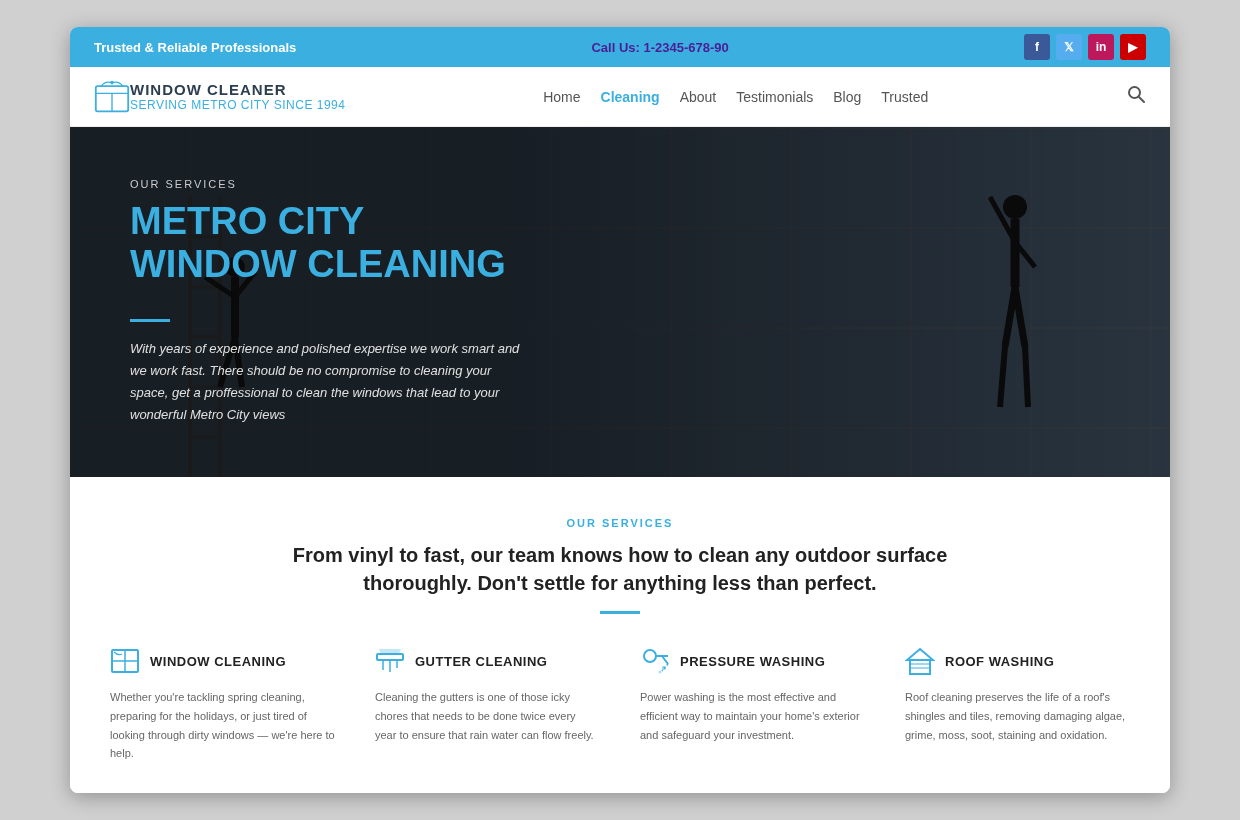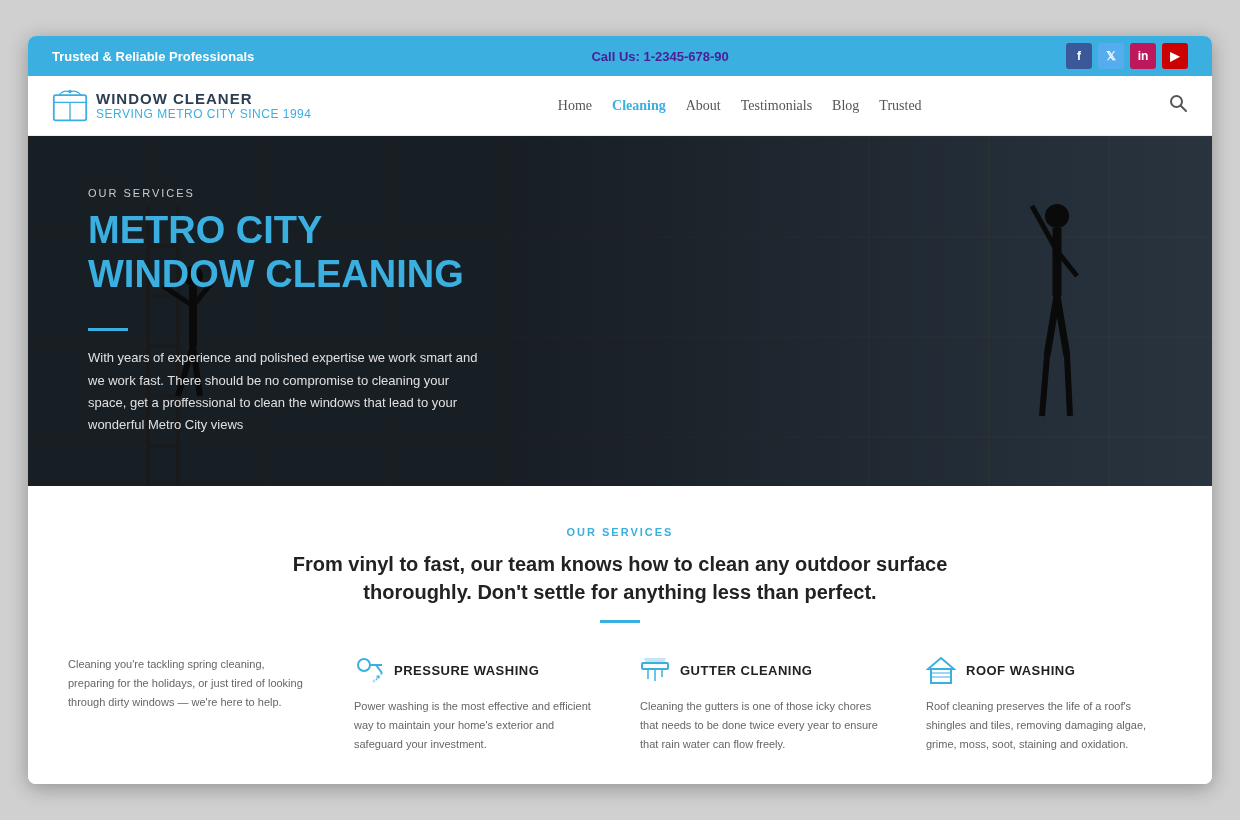--- a/index.html
+++ b/index.html
@@ -5,21 +5,21 @@
     * { margin: 0; padding: 0; box-sizing: border-box; }
     body {
       background: #d0d0d0;
       display: flex;
       justify-content: center;
       align-items: center;
       min-height: 100vh;
       font-family: Arial, sans-serif;
     }
     .browser-window {
-      width: 1184px;
+      width: 1100px;
       background: #fff;
       border-radius: 8px;
       overflow: hidden;
       box-shadow: 0 4px 20px rgba(0,0,0,0.3);
     }
 
     
     .top-bar {
       background: #3aafe0;
       display: flex;
@@ -65,21 +65,20 @@
       background: #fff;
       display: flex;
       align-items: center;
       padding: 10px 24px;
       border-bottom: 1px solid #eee;
       height: 60px;
     }
     .logo-area {
       display: flex;
       align-items: center;
-      gap: 8px;
       min-width: 220px;
     }
     .logo-icon {
       width: 36px;
       height: 36px;
     }
     .logo-text-area {
       display: flex;
       flex-direction: column;
     }
@@ -94,21 +93,20 @@
       color: #3aafe0;
       letter-spacing: 0.5px;
       text-transform: uppercase;
     }
     .nav-links {
       display: flex;
       gap: 20px;
       align-items: center;
       flex: 1;
       justify-content: center;
-      font-family: Liberation Serif, serif;
     }
     .nav-link {
       font-size: 14px;
       color: #555;
       text-decoration: none;
       cursor: pointer;
     }
     .nav-link.active {
       color: #3aafe0;
       font-weight: bold;
@@ -177,20 +175,21 @@
     .hero-divider {
       width: 40px;
       height: 3px;
       background: #3aafe0;
       margin-bottom: 16px;
     }
     .hero-description {
       font-size: 13px;
       color: #e0e0e0;
       line-height: 1.7;
+      font-style: italic;
     }
 
     
     .services-section {
       background: #fff;
       padding: 40px 30px 30px;
       text-align: center;
     }
     .services-pretitle {
       font-size: 11px;
@@ -338,55 +337,64 @@
     </div>
   </div>
 
   <div class="services-section">
     <div class="services-pretitle">OUR SERVICES</div>
     <div class="services-title">From vinyl to fast, our team knows how to clean any outdoor surface thoroughly. Don't settle for anything less than perfect.</div>
     <div class="services-divider"></div>
     <div class="services-grid">
 
       <div class="service-card">
-        <div class="service-description">Cleaning you're tackling spring cleaning, preparing for the holidays, or just tired of looking through dirty windows — we're here to help.</div>
+        <div class="service-card-header">
+          <svg class="service-icon" viewBox="0 0 30 30" xmlns="http://www.w3.org/2000/svg">
+            <rect x="2" y="4" width="26" height="22" rx="1" fill="none" stroke="#3aafe0" stroke-width="2"></rect>
+            <line x1="2" y1="15" x2="28" y2="15" stroke="#3aafe0" stroke-width="1.5"></line>
+            <line x1="15" y1="4" x2="15" y2="26" stroke="#3aafe0" stroke-width="1.5"></line>
+            <path d="M4 6 Q8 10 12 8" fill="none" stroke="#3aafe0" stroke-width="1.2"></path>
+          </svg>
+          <span class="service-title">WINDOW CLEANING</span>
+        </div>
+        <div class="service-description">Whether you're tackling spring cleaning, preparing for the holidays, or just tired of looking through dirty windows — we're here to help.</div>
+      </div>
+
+      <div class="service-card">
+        <div class="service-card-header">
+          <svg class="service-icon" viewBox="0 0 30 30" xmlns="http://www.w3.org/2000/svg">
+            <rect x="2" y="8" width="26" height="6" rx="1" fill="none" stroke="#3aafe0" stroke-width="2"></rect>
+            <line x1="8" y1="14" x2="8" y2="24" stroke="#3aafe0" stroke-width="1.5"></line>
+            <line x1="15" y1="14" x2="15" y2="26" stroke="#3aafe0" stroke-width="1.5"></line>
+            <line x1="22" y1="14" x2="22" y2="22" stroke="#3aafe0" stroke-width="1.5"></line>
+            <path d="M4 3 L26 3 L24 8 L6 8 Z" fill="#3aafe0" opacity="0.3"></path>
+          </svg>
+          <span class="service-title">GUTTER CLEANING</span>
+        </div>
+        <div class="service-description">Cleaning the gutters is one of those icky chores that needs to be done twice every year to ensure that rain water can flow freely.</div>
       </div>
 
       <div class="service-card">
         <div class="service-card-header">
           <svg class="service-icon" viewBox="0 0 30 30" xmlns="http://www.w3.org/2000/svg">
             <circle cx="10" cy="10" r="6" fill="none" stroke="#3aafe0" stroke-width="2"></circle>
             <line x1="16" y1="10" x2="28" y2="10" stroke="#3aafe0" stroke-width="2"></line>
             <line x1="22" y1="10" x2="28" y2="18" stroke="#3aafe0" stroke-width="2"></line>
             <line x1="28" y1="18" x2="22" y2="25" stroke="#3aafe0" stroke-width="1.5" stroke-dasharray="2,2"></line>
             <circle cx="24" cy="22" r="2" fill="#3aafe0" opacity="0.6"></circle>
             <circle cx="20" cy="26" r="1.5" fill="#3aafe0" opacity="0.4"></circle>
           </svg>
           <span class="service-title">PRESSURE WASHING</span>
         </div>
         <div class="service-description">Power washing is the most effective and efficient way to maintain your home's exterior and safeguard your investment.</div>
       </div>
 
       <div class="service-card">
         <div class="service-card-header">
           <svg class="service-icon" viewBox="0 0 30 30" xmlns="http://www.w3.org/2000/svg">
-            <rect x="2" y="8" width="26" height="6" rx="1" fill="none" stroke="#3aafe0" stroke-width="2"></rect>
-            <line x1="8" y1="14" x2="8" y2="24" stroke="#3aafe0" stroke-width="1.5"></line>
-            <line x1="15" y1="14" x2="15" y2="26" stroke="#3aafe0" stroke-width="1.5"></line>
-            <line x1="22" y1="14" x2="22" y2="22" stroke="#3aafe0" stroke-width="1.5"></line>
-            <path d="M4 3 L26 3 L24 8 L6 8 Z" fill="#3aafe0" opacity="0.3"></path>
-          </svg>
-          <span class="service-title">GUTTER CLEANING</span>
-        </div>
-        <div class="service-description">Cleaning the gutters is one of those icky chores that needs to be done twice every year to ensure that rain water can flow freely.</div>
-      </div>
-
-      <div class="service-card">
-        <div class="service-card-header">
-          <svg class="service-icon" viewBox="0 0 30 30" xmlns="http://www.w3.org/2000/svg">
             <polygon points="15,3 28,14 2,14" fill="none" stroke="#3aafe0" stroke-width="2"></polygon>
             <rect x="5" y="14" width="20" height="14" rx="0" fill="none" stroke="#3aafe0" stroke-width="2"></rect>
             <line x1="5" y1="18" x2="25" y2="18" stroke="#3aafe0" stroke-width="1"></line>
             <line x1="5" y1="22" x2="25" y2="22" stroke="#3aafe0" stroke-width="1"></line>
           </svg>
           <span class="service-title">ROOF WASHING</span>
         </div>
         <div class="service-description">Roof cleaning preserves the life of a roof's shingles and tiles, removing damaging algae, grime, moss, soot, staining and oxidation.</div>
       </div>
 

